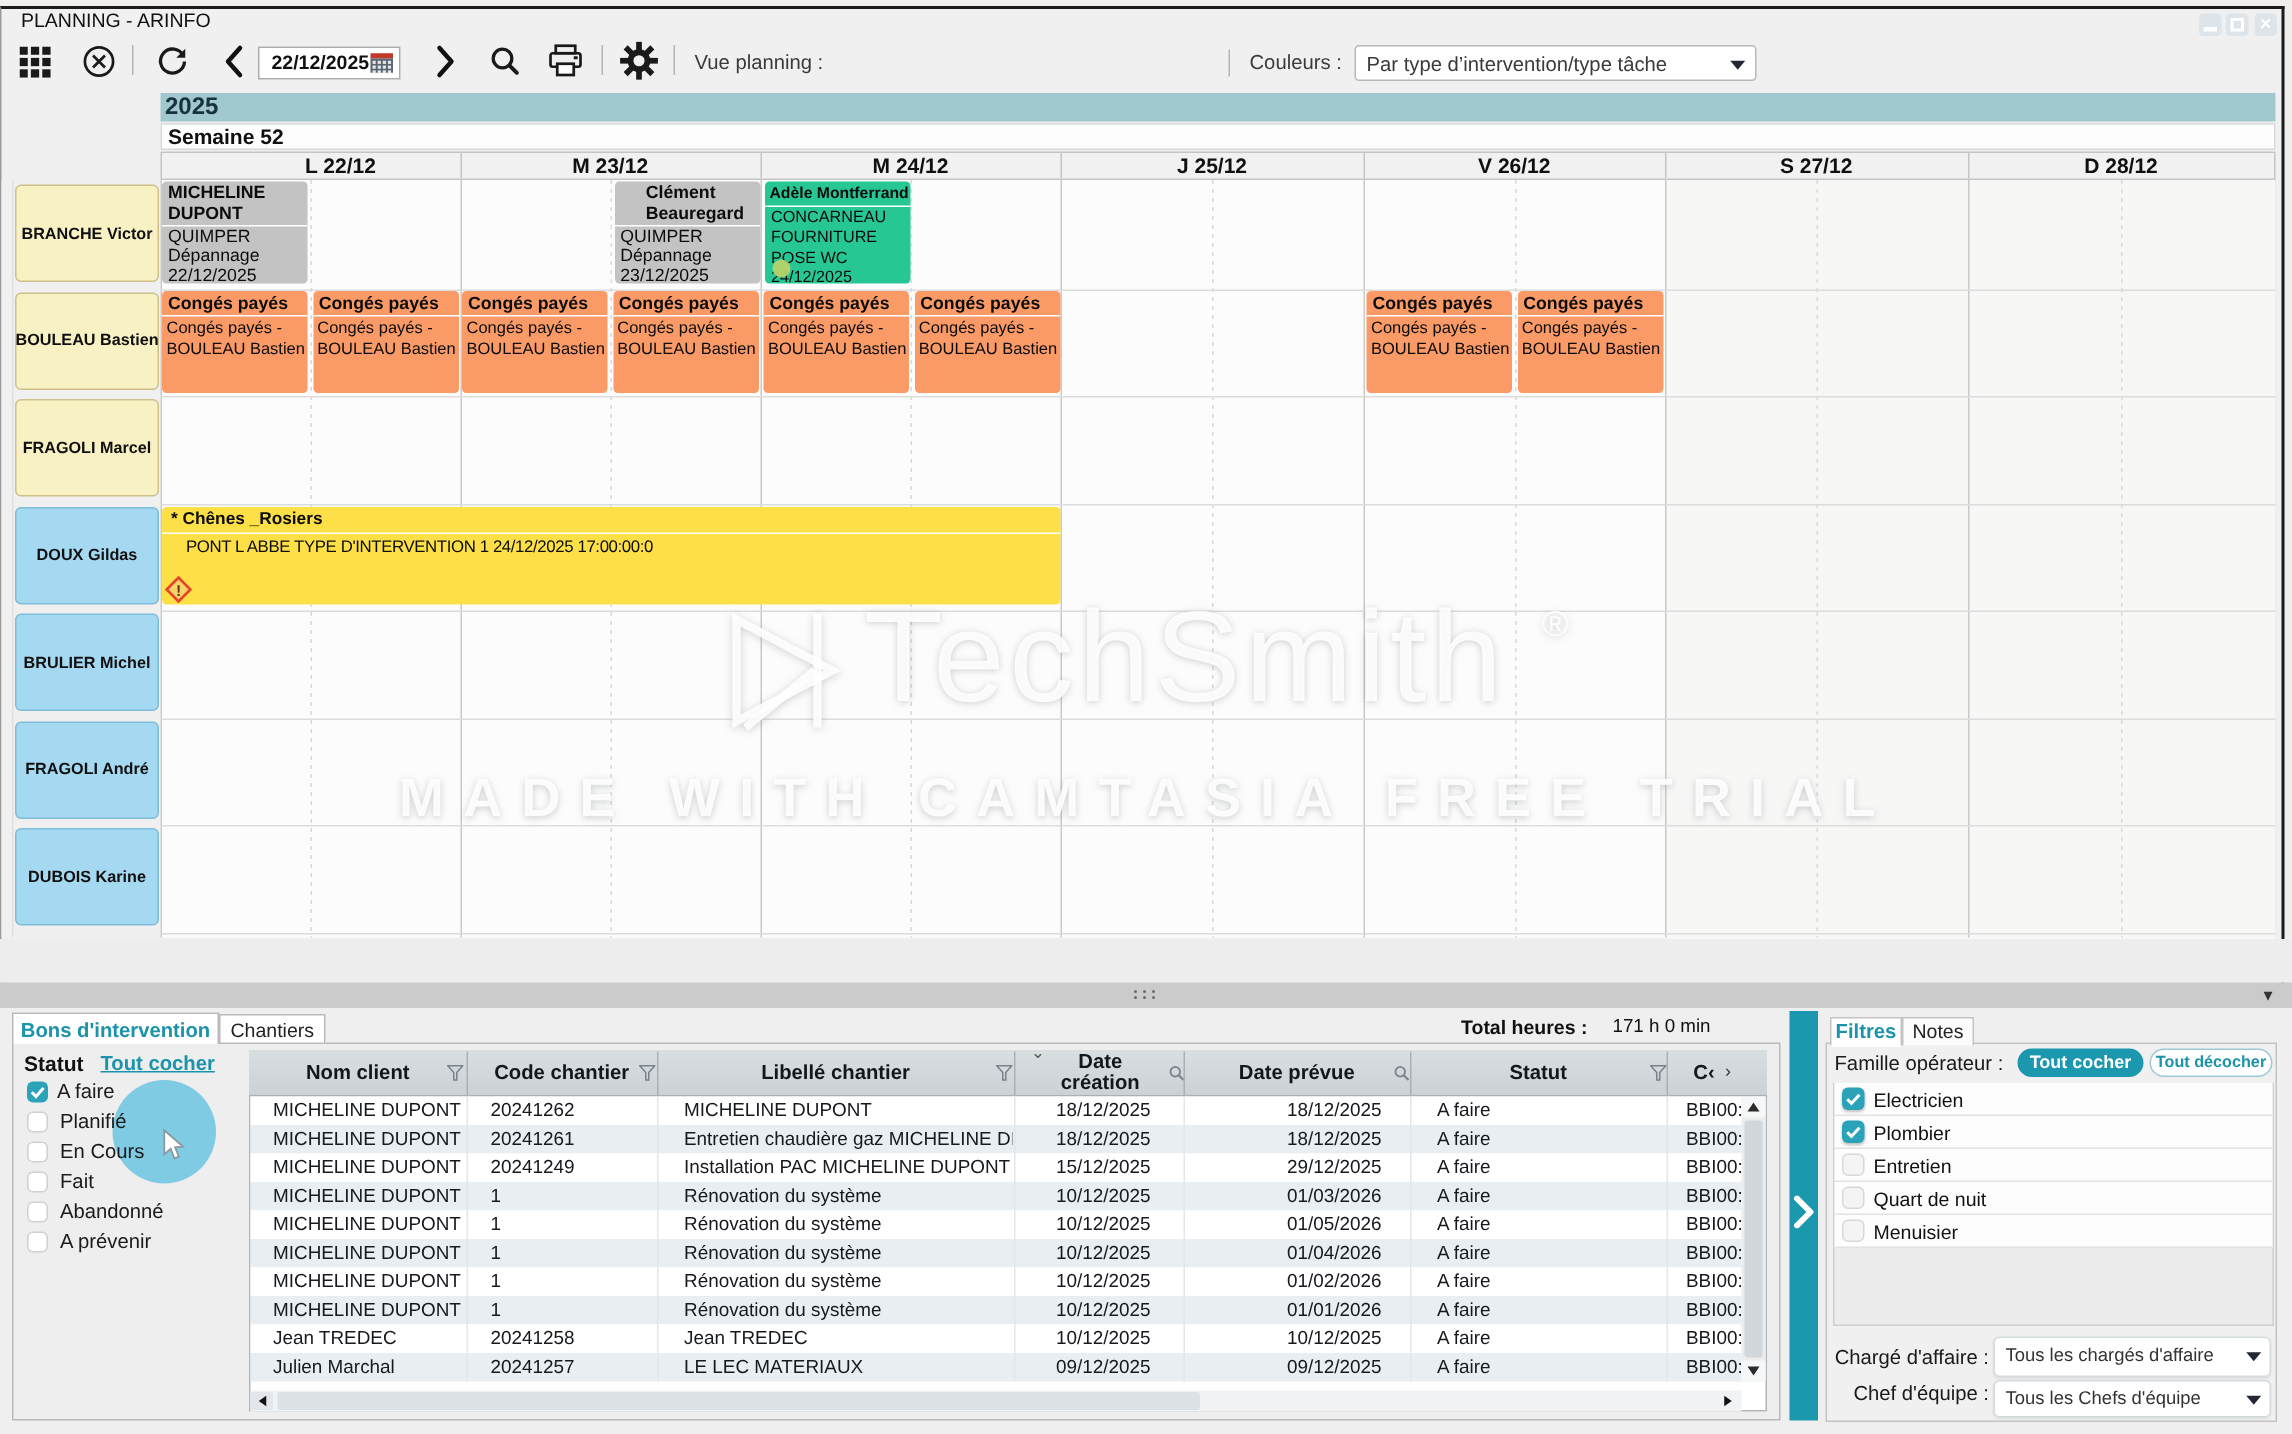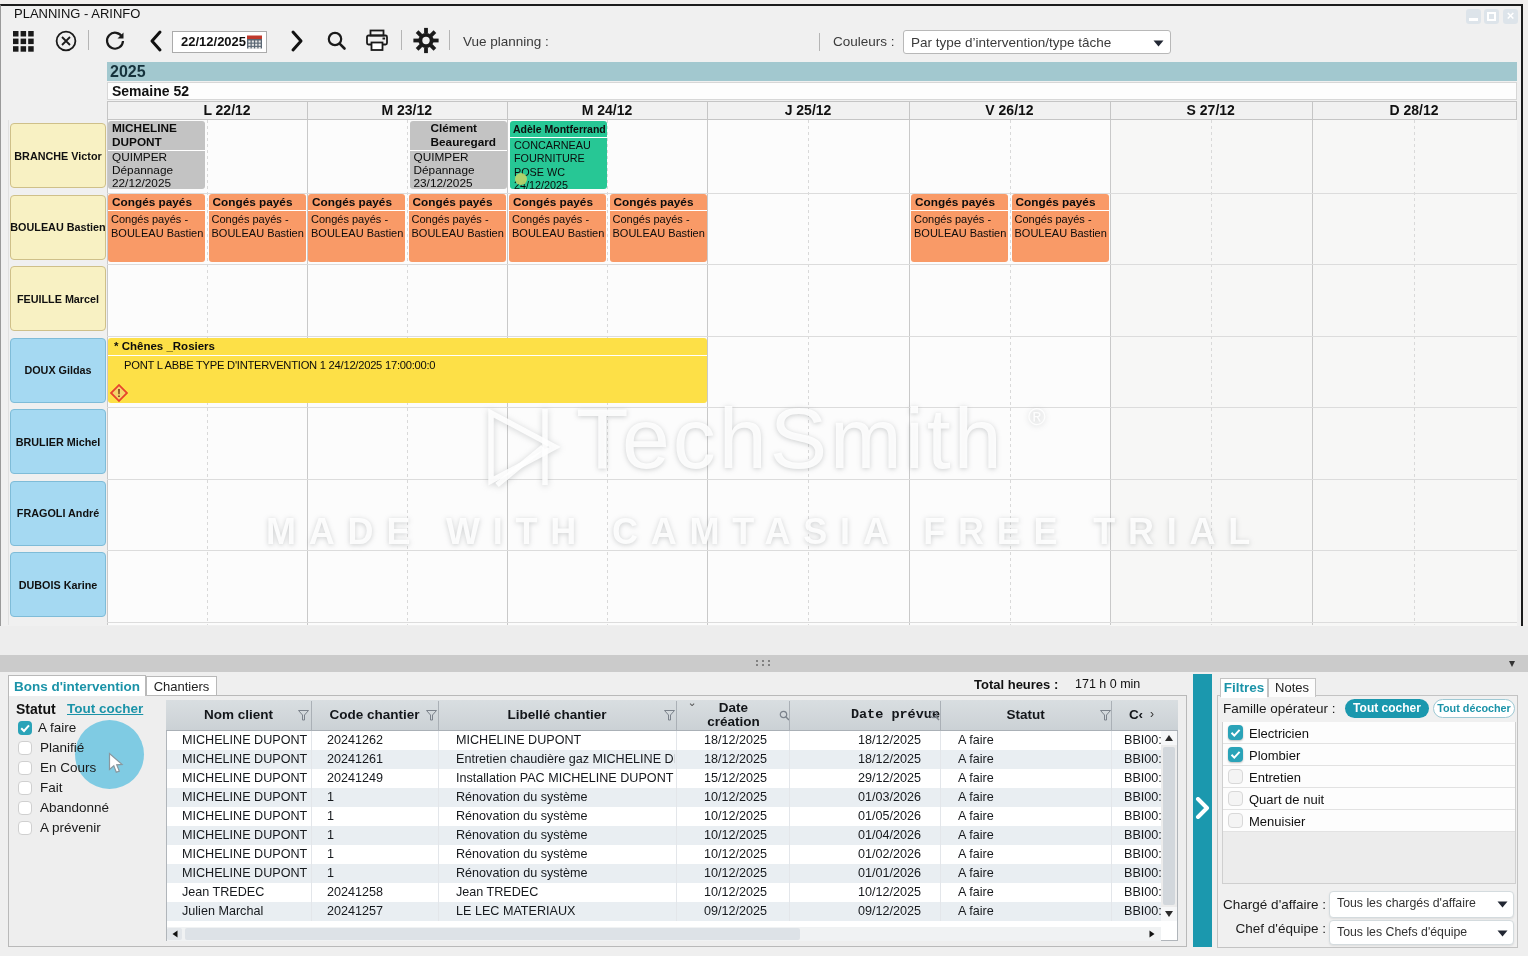--- a/index.html
+++ b/index.html
@@ -166,21 +166,21 @@
 <div class="abs" style="left:107px;top:407px;width:1410px;height:1px;background:#dcdcdc;"></div>
 <div class="abs" style="left:107px;top:478.5px;width:1410px;height:1px;background:#dcdcdc;"></div>
 <div class="abs" style="left:107px;top:550px;width:1410px;height:1px;background:#dcdcdc;"></div>
 <div class="abs" style="left:107px;top:621.5px;width:1410px;height:1px;background:#dcdcdc;"></div>
 </div>
 
 <div id="names">
     <div class="abs" style="left:1px;top:120px;width:8px;height:505px;background:#f0f0f0;border-right:1px solid #e0e0e0;"></div>
 <div class="abs" style="left:10px;top:123px;width:96px;height:65px;background:#f8f1c3;border:1px solid #cfc089;border-radius:4px;font-size:10.8px;font-weight:bold;color:#101010;display:flex;align-items:center;justify-content:center;text-align:center;white-space:nowrap;">BRANCHE Victor</div>
 <div class="abs" style="left:10px;top:194.5px;width:96px;height:65px;background:#f8f1c3;border:1px solid #cfc089;border-radius:4px;font-size:10.8px;font-weight:bold;color:#101010;display:flex;align-items:center;justify-content:center;text-align:center;white-space:nowrap;">BOULEAU Bastien</div>
-<div class="abs" style="left:10px;top:266px;width:96px;height:65px;background:#f8f1c3;border:1px solid #cfc089;border-radius:4px;font-size:10.8px;font-weight:bold;color:#101010;display:flex;align-items:center;justify-content:center;text-align:center;white-space:nowrap;">FEUILLE Marcel</div>
+<div class="abs" style="left:10px;top:266px;width:96px;height:65px;background:#f8f1c3;border:1px solid #cfc089;border-radius:4px;font-size:10.8px;font-weight:bold;color:#101010;display:flex;align-items:center;justify-content:center;text-align:center;white-space:nowrap;">FRAGOLI Marcel</div>
 <div class="abs" style="left:10px;top:337.5px;width:96px;height:65px;background:#a5d9f2;border:1px solid #7fbcd8;border-radius:4px;font-size:10.8px;font-weight:bold;color:#101010;display:flex;align-items:center;justify-content:center;text-align:center;white-space:nowrap;">DOUX Gildas</div>
 <div class="abs" style="left:10px;top:409px;width:96px;height:65px;background:#a5d9f2;border:1px solid #7fbcd8;border-radius:4px;font-size:10.8px;font-weight:bold;color:#101010;display:flex;align-items:center;justify-content:center;text-align:center;white-space:nowrap;">BRULIER Michel</div>
 <div class="abs" style="left:10px;top:480.5px;width:96px;height:65px;background:#a5d9f2;border:1px solid #7fbcd8;border-radius:4px;font-size:10.8px;font-weight:bold;color:#101010;display:flex;align-items:center;justify-content:center;text-align:center;white-space:nowrap;">FRAGOLI André</div>
 <div class="abs" style="left:10px;top:552px;width:96px;height:65px;background:#a5d9f2;border:1px solid #7fbcd8;border-radius:4px;font-size:10.8px;font-weight:bold;color:#101010;display:flex;align-items:center;justify-content:center;text-align:center;white-space:nowrap;">DUBOIS Karine</div>
   </div>
 
 <div id="events">
     <div class="abs" style="left:108px;top:121px;width:97px;height:68px;background:#c3c3c3;border-radius:3px;overflow:hidden;z-index:5;">
       <div style="padding:1px 4px 1px 4px;font-size:11.8px;font-weight:bold;color:#0c0c0c;line-height:13.5px;border-bottom:1px solid #fff;min-height:28px;">MICHELINE DUPONT</div>
       <div style="padding:0 4px;font-size:11.8px;color:#0c0c0c;line-height:13.2px;">QUIMPER Dépannage 22/12/2025</div>
@@ -321,21 +321,21 @@
 <div class="abs" style="left:676px;top:700px;width:115px;height:31px;font-size:13.5px;font-weight:bold;color:#13161a;text-align:center;">
       <div style="line-height:14px;margin-top:1px;">Date<br>création</div>
     </div>
 <div class="abs" style="left:676px;top:701px;width:1px;height:29px;background:#aab0b6;"></div>
 <div class="abs" style="left:779px;top:710px;">
       <svg width="11" height="11" viewBox="0 0 11 11">
         <circle cx="4.5" cy="4.5" r="3.2" fill="none" stroke="#7a818a" stroke-width="1.2"></circle>
         <path d="M7 7 L10 10" stroke="#7a818a" stroke-width="1.4"></path>
       </svg>
     </div>
-<div class="abs" style="left:789px;top:700px;width:151px;height:31px;font-size:13.5px;font-weight:bold;color:#13161a;text-align:right;font-family:Liberation Mono, monospace;">
+<div class="abs" style="left:789px;top:700px;width:151px;height:31px;font-size:13.5px;font-weight:bold;color:#13161a;text-align:center;">
       <div style="line-height:30px;">Date prévue</div>
     </div>
 <div class="abs" style="left:789px;top:701px;width:1px;height:29px;background:#aab0b6;"></div>
 <div class="abs" style="left:929px;top:710px;">
       <svg width="11" height="11" viewBox="0 0 11 11">
         <circle cx="4.5" cy="4.5" r="3.2" fill="none" stroke="#7a818a" stroke-width="1.2"></circle>
         <path d="M7 7 L10 10" stroke="#7a818a" stroke-width="1.4"></path>
       </svg>
     </div>
 <div class="abs" style="left:940px;top:700px;width:171px;height:31px;font-size:13.5px;font-weight:bold;color:#13161a;text-align:center;">

